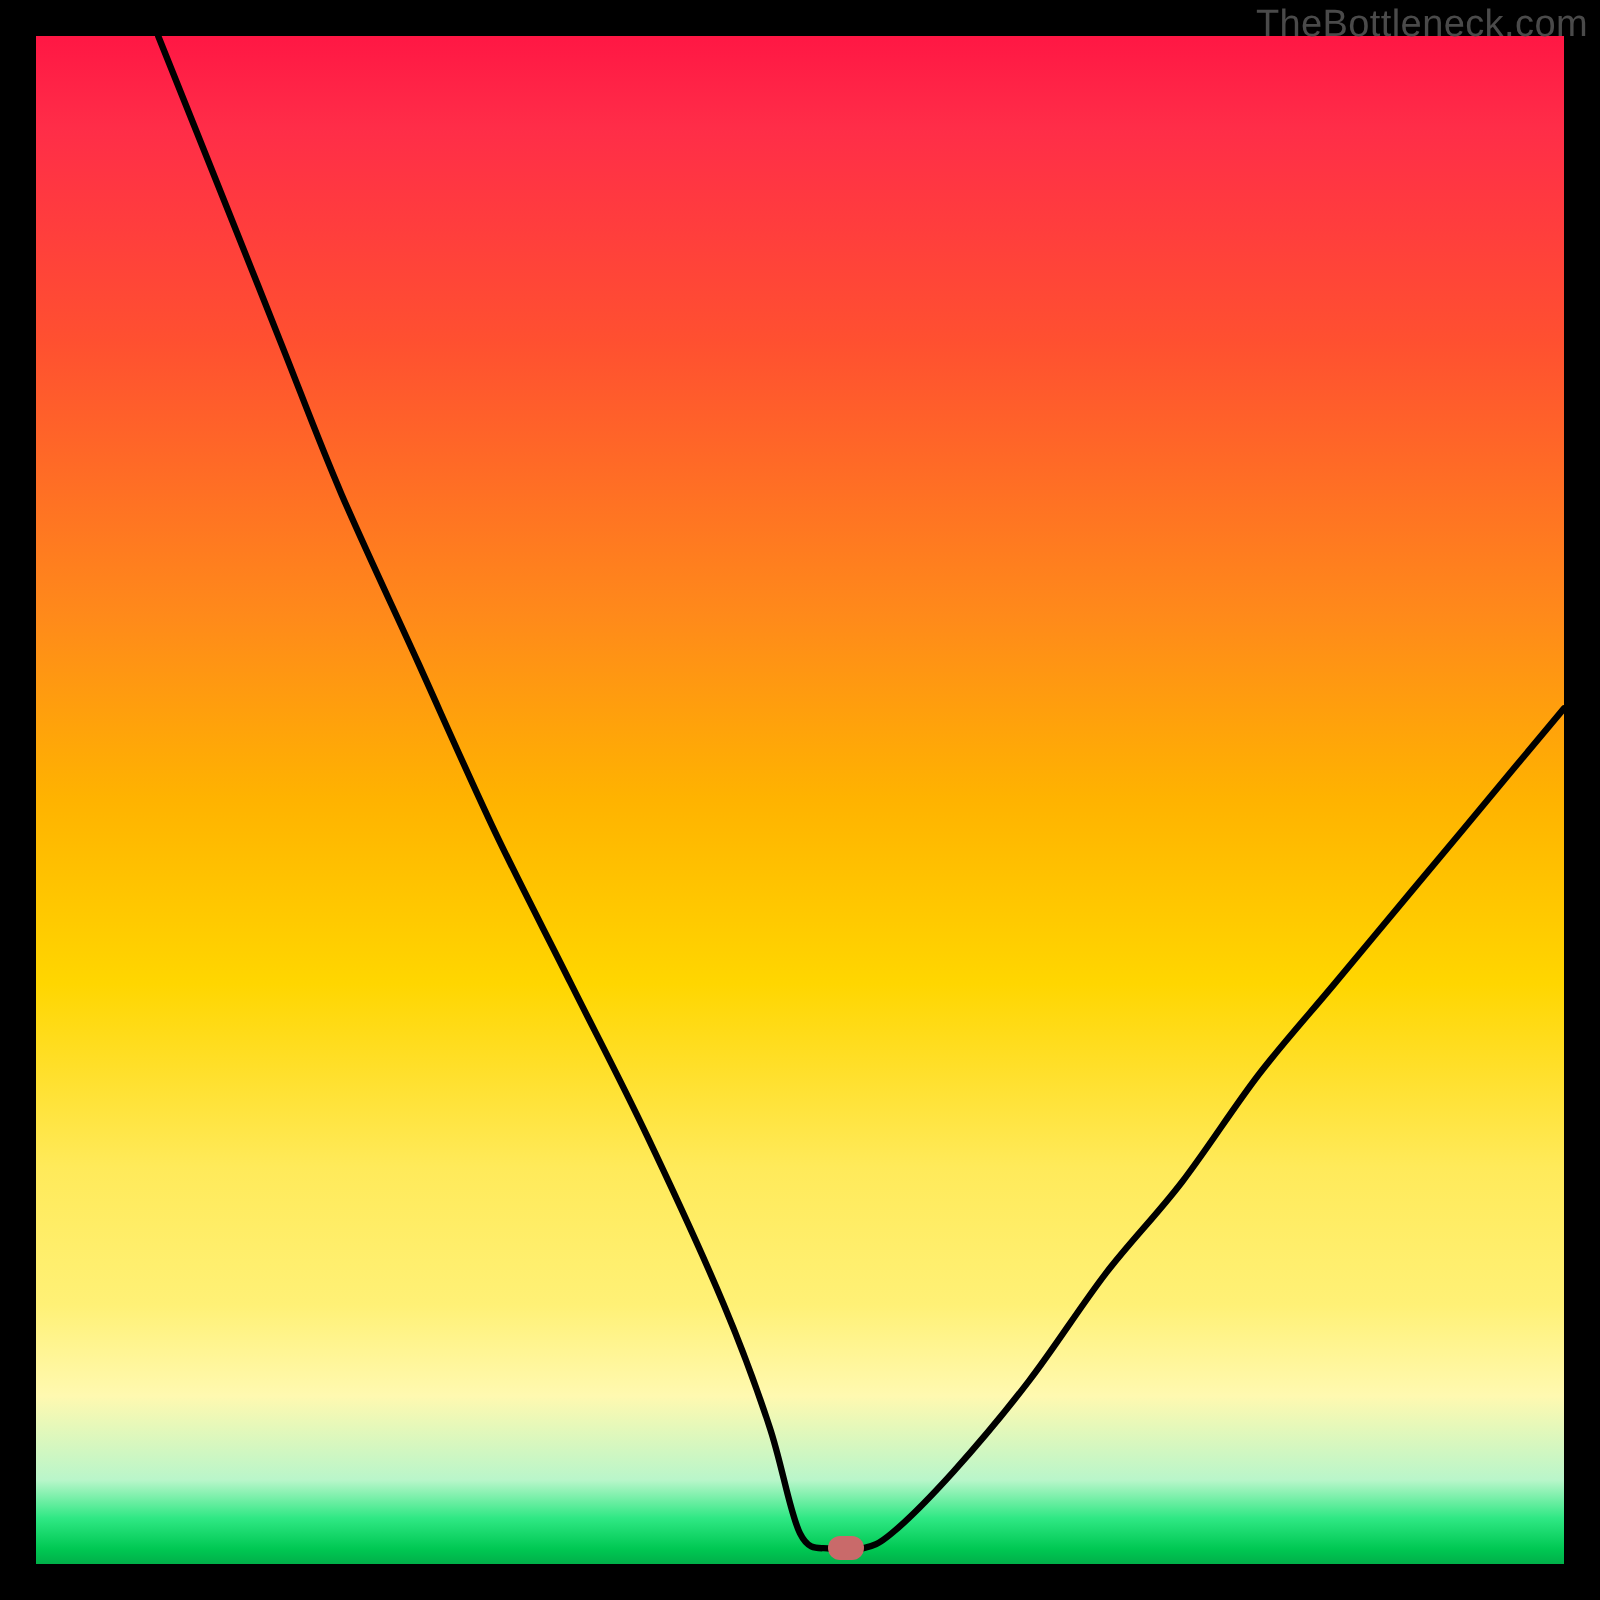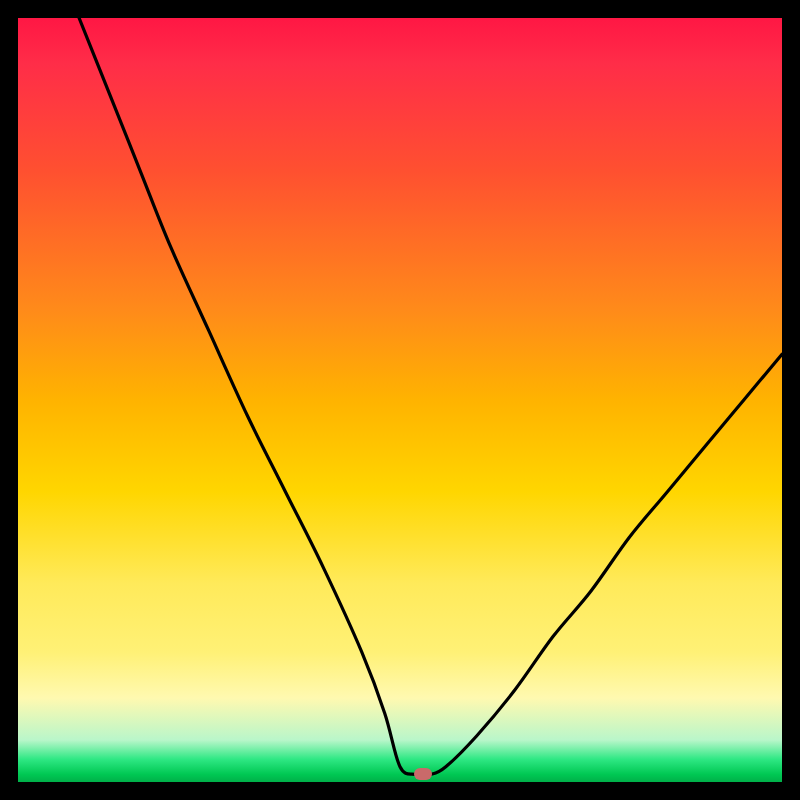--- a/index.html
+++ b/index.html
@@ -81,13 +81,14 @@
   <div class="plot-area">
     <div class="gradient"></div>
 
     <svg class="curve" viewBox="0 0 764 764" preserveAspectRatio="none">
       <path id="curve-path" fill="none" stroke="#000000" stroke-width="3.2" stroke-linecap="round" stroke-linejoin="round" d="M 61.1 0.0 C 66.2 12.7, 81.5 50.9, 91.7 76.4 C 101.9 101.9, 112.1 127.3, 122.2 152.8 C 132.4 178.3, 141.3 202.5, 152.8 229.2 C 164.3 255.9, 178.3 285.2, 191.0 313.2 C 203.7 341.3, 216.5 370.5, 229.2 397.3 C 241.9 424.0, 254.7 448.2, 267.4 473.7 C 280.1 499.1, 292.9 523.3, 305.6 550.1 C 318.3 576.8, 333.6 609.9, 343.8 634.1 C 354.0 658.3, 360.4 676.1, 366.7 695.2 C 373.1 714.3, 376.9 738.5, 382.0 748.7 C 387.1 758.9, 392.2 755.1, 397.3 756.4 C 402.4 757.6, 407.5 757.6, 412.6 756.4 C 417.7 755.1, 420.2 755.1, 427.8 748.7 C 435.5 742.4, 446.9 730.9, 458.4 718.2 C 469.9 705.4, 483.9 688.9, 496.6 672.3 C 509.3 655.8, 522.1 635.4, 534.8 618.8 C 547.5 602.3, 560.3 589.6, 573.0 573.0 C 585.7 556.4, 598.5 536.1, 611.2 519.5 C 623.9 503.0, 636.7 489.0, 649.4 473.7 C 662.1 458.4, 674.9 443.1, 687.6 427.8 C 700.3 412.6, 713.1 397.3, 725.8 382.0 C 738.5 366.7, 757.6 343.8, 764.0 336.2"></path>
     </svg>
 
     <div class="marker" id="min-marker" style="left: 404.92px; top: 756.36px;"></div>
   </div>
 
+  <div class="watermark">TheBottleneck.com</div>
 </div>
 
 </body></html>

